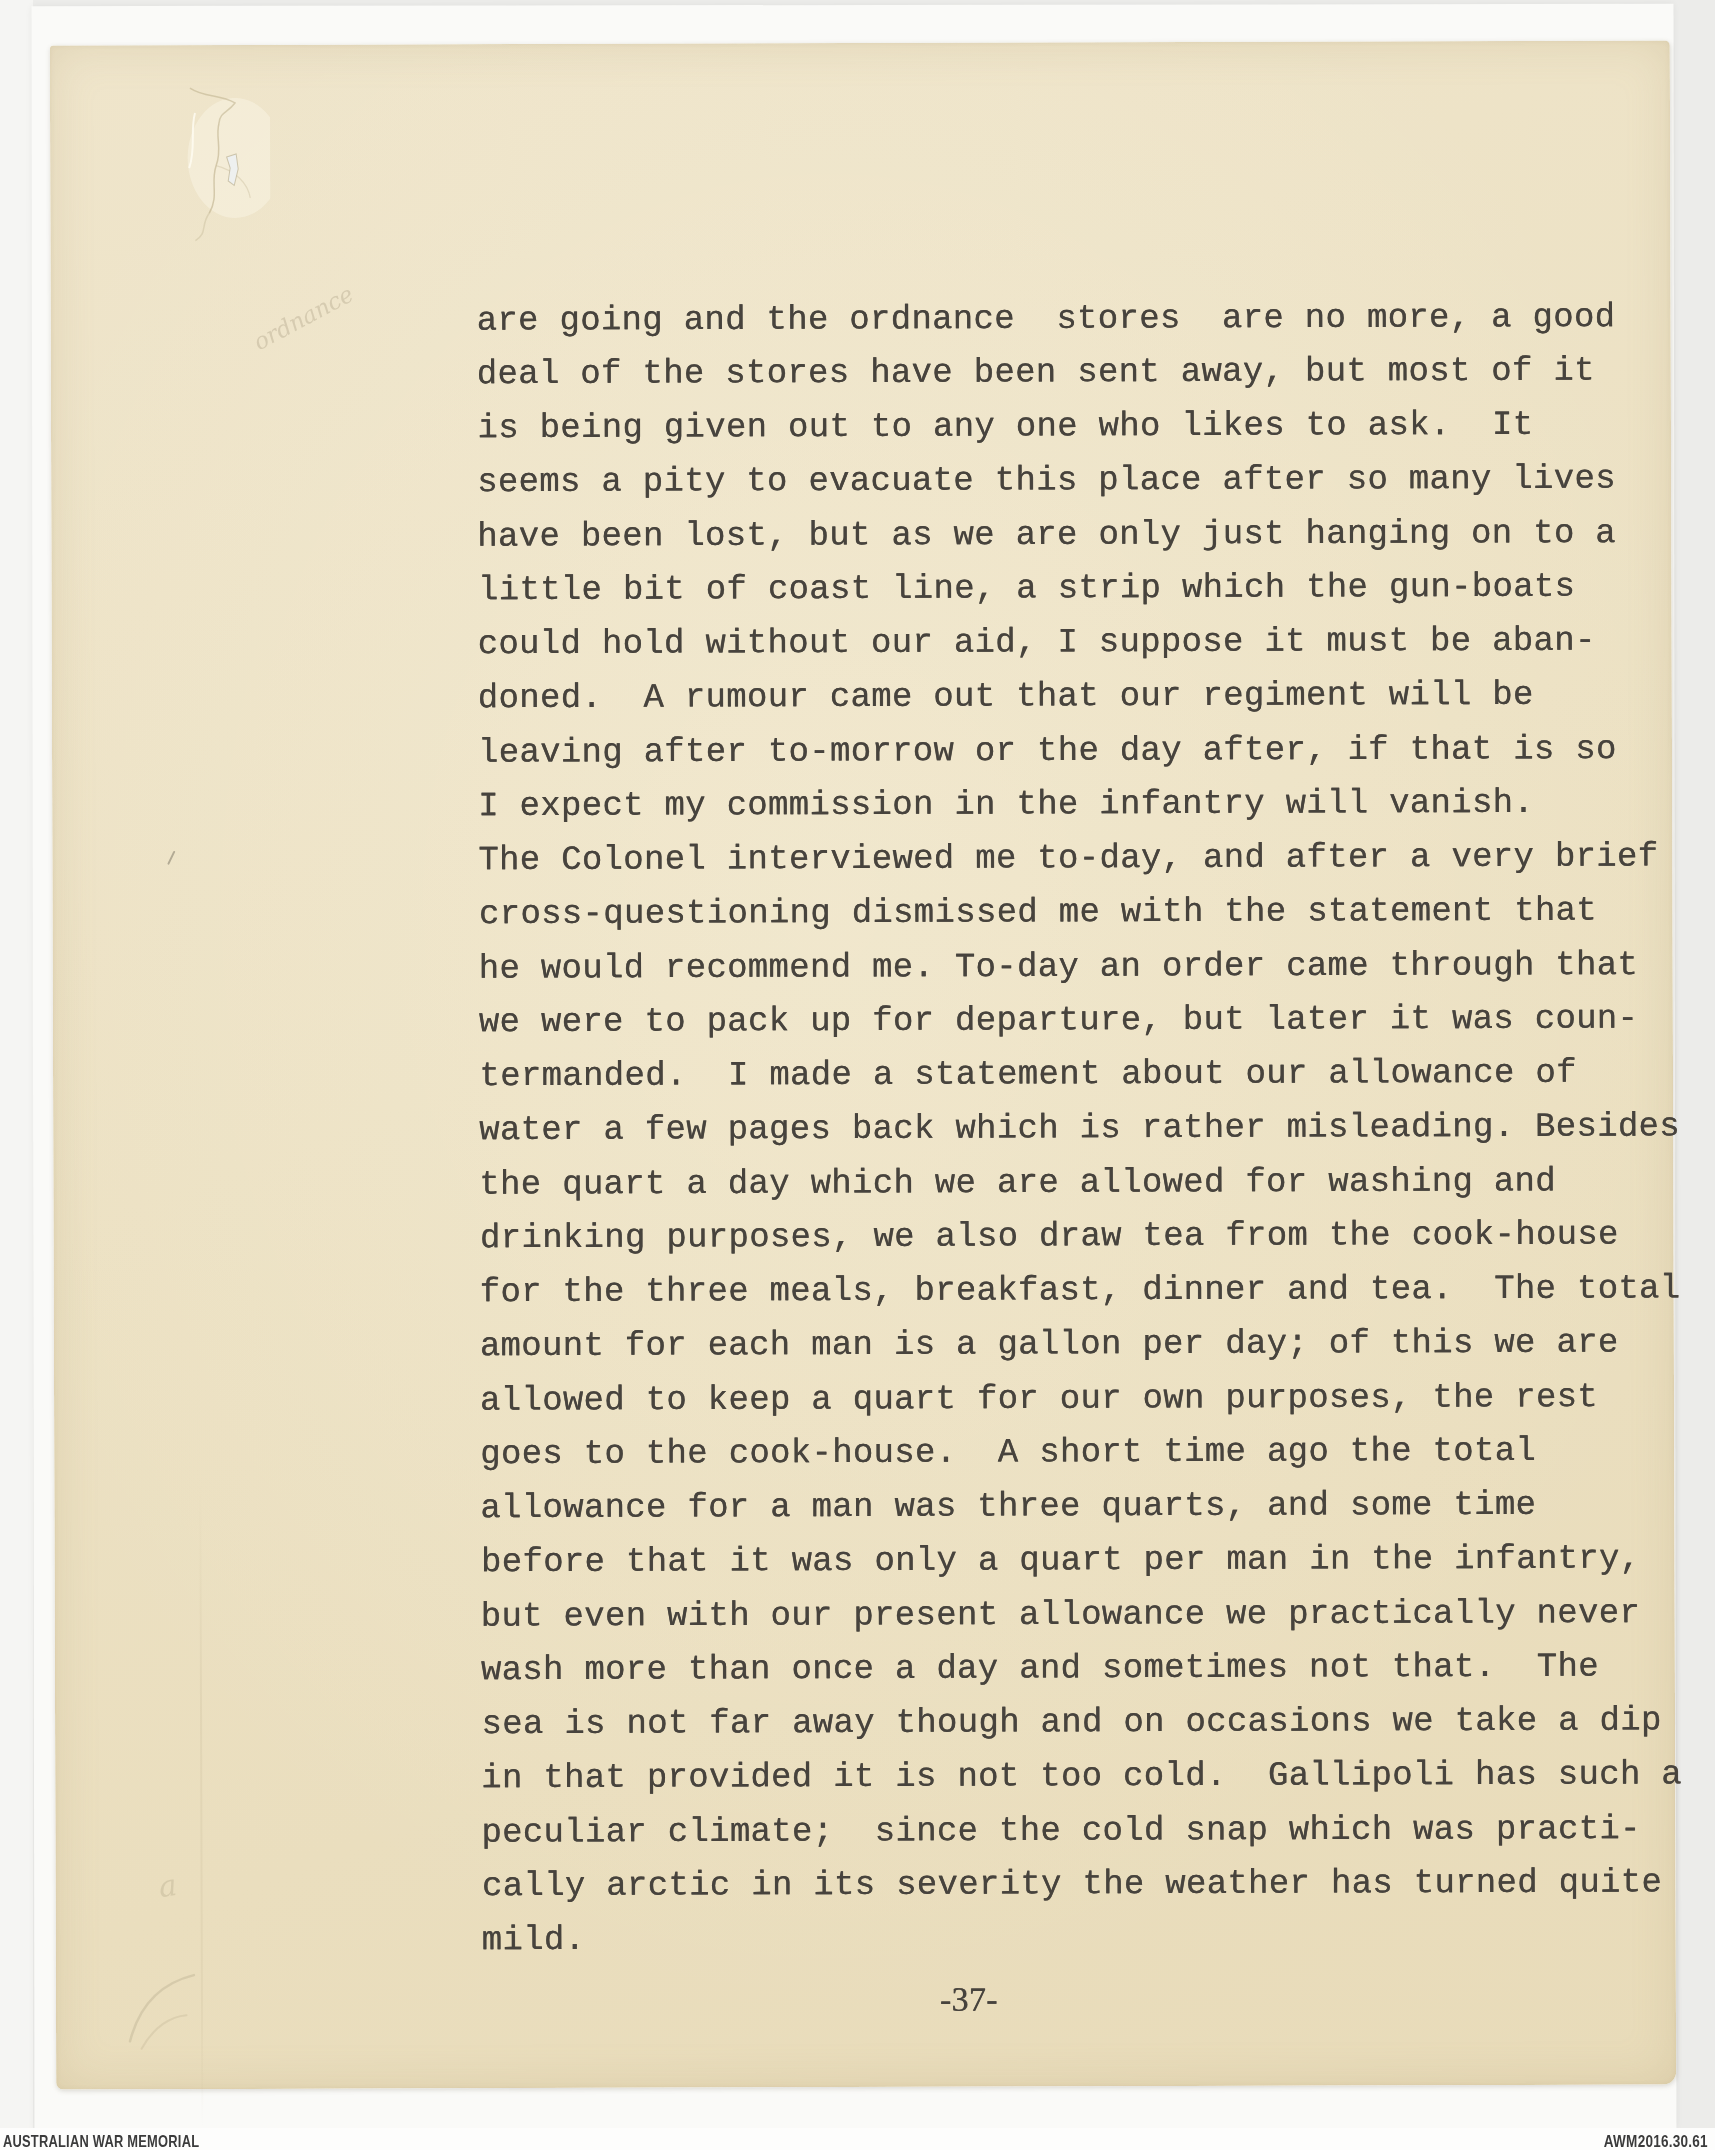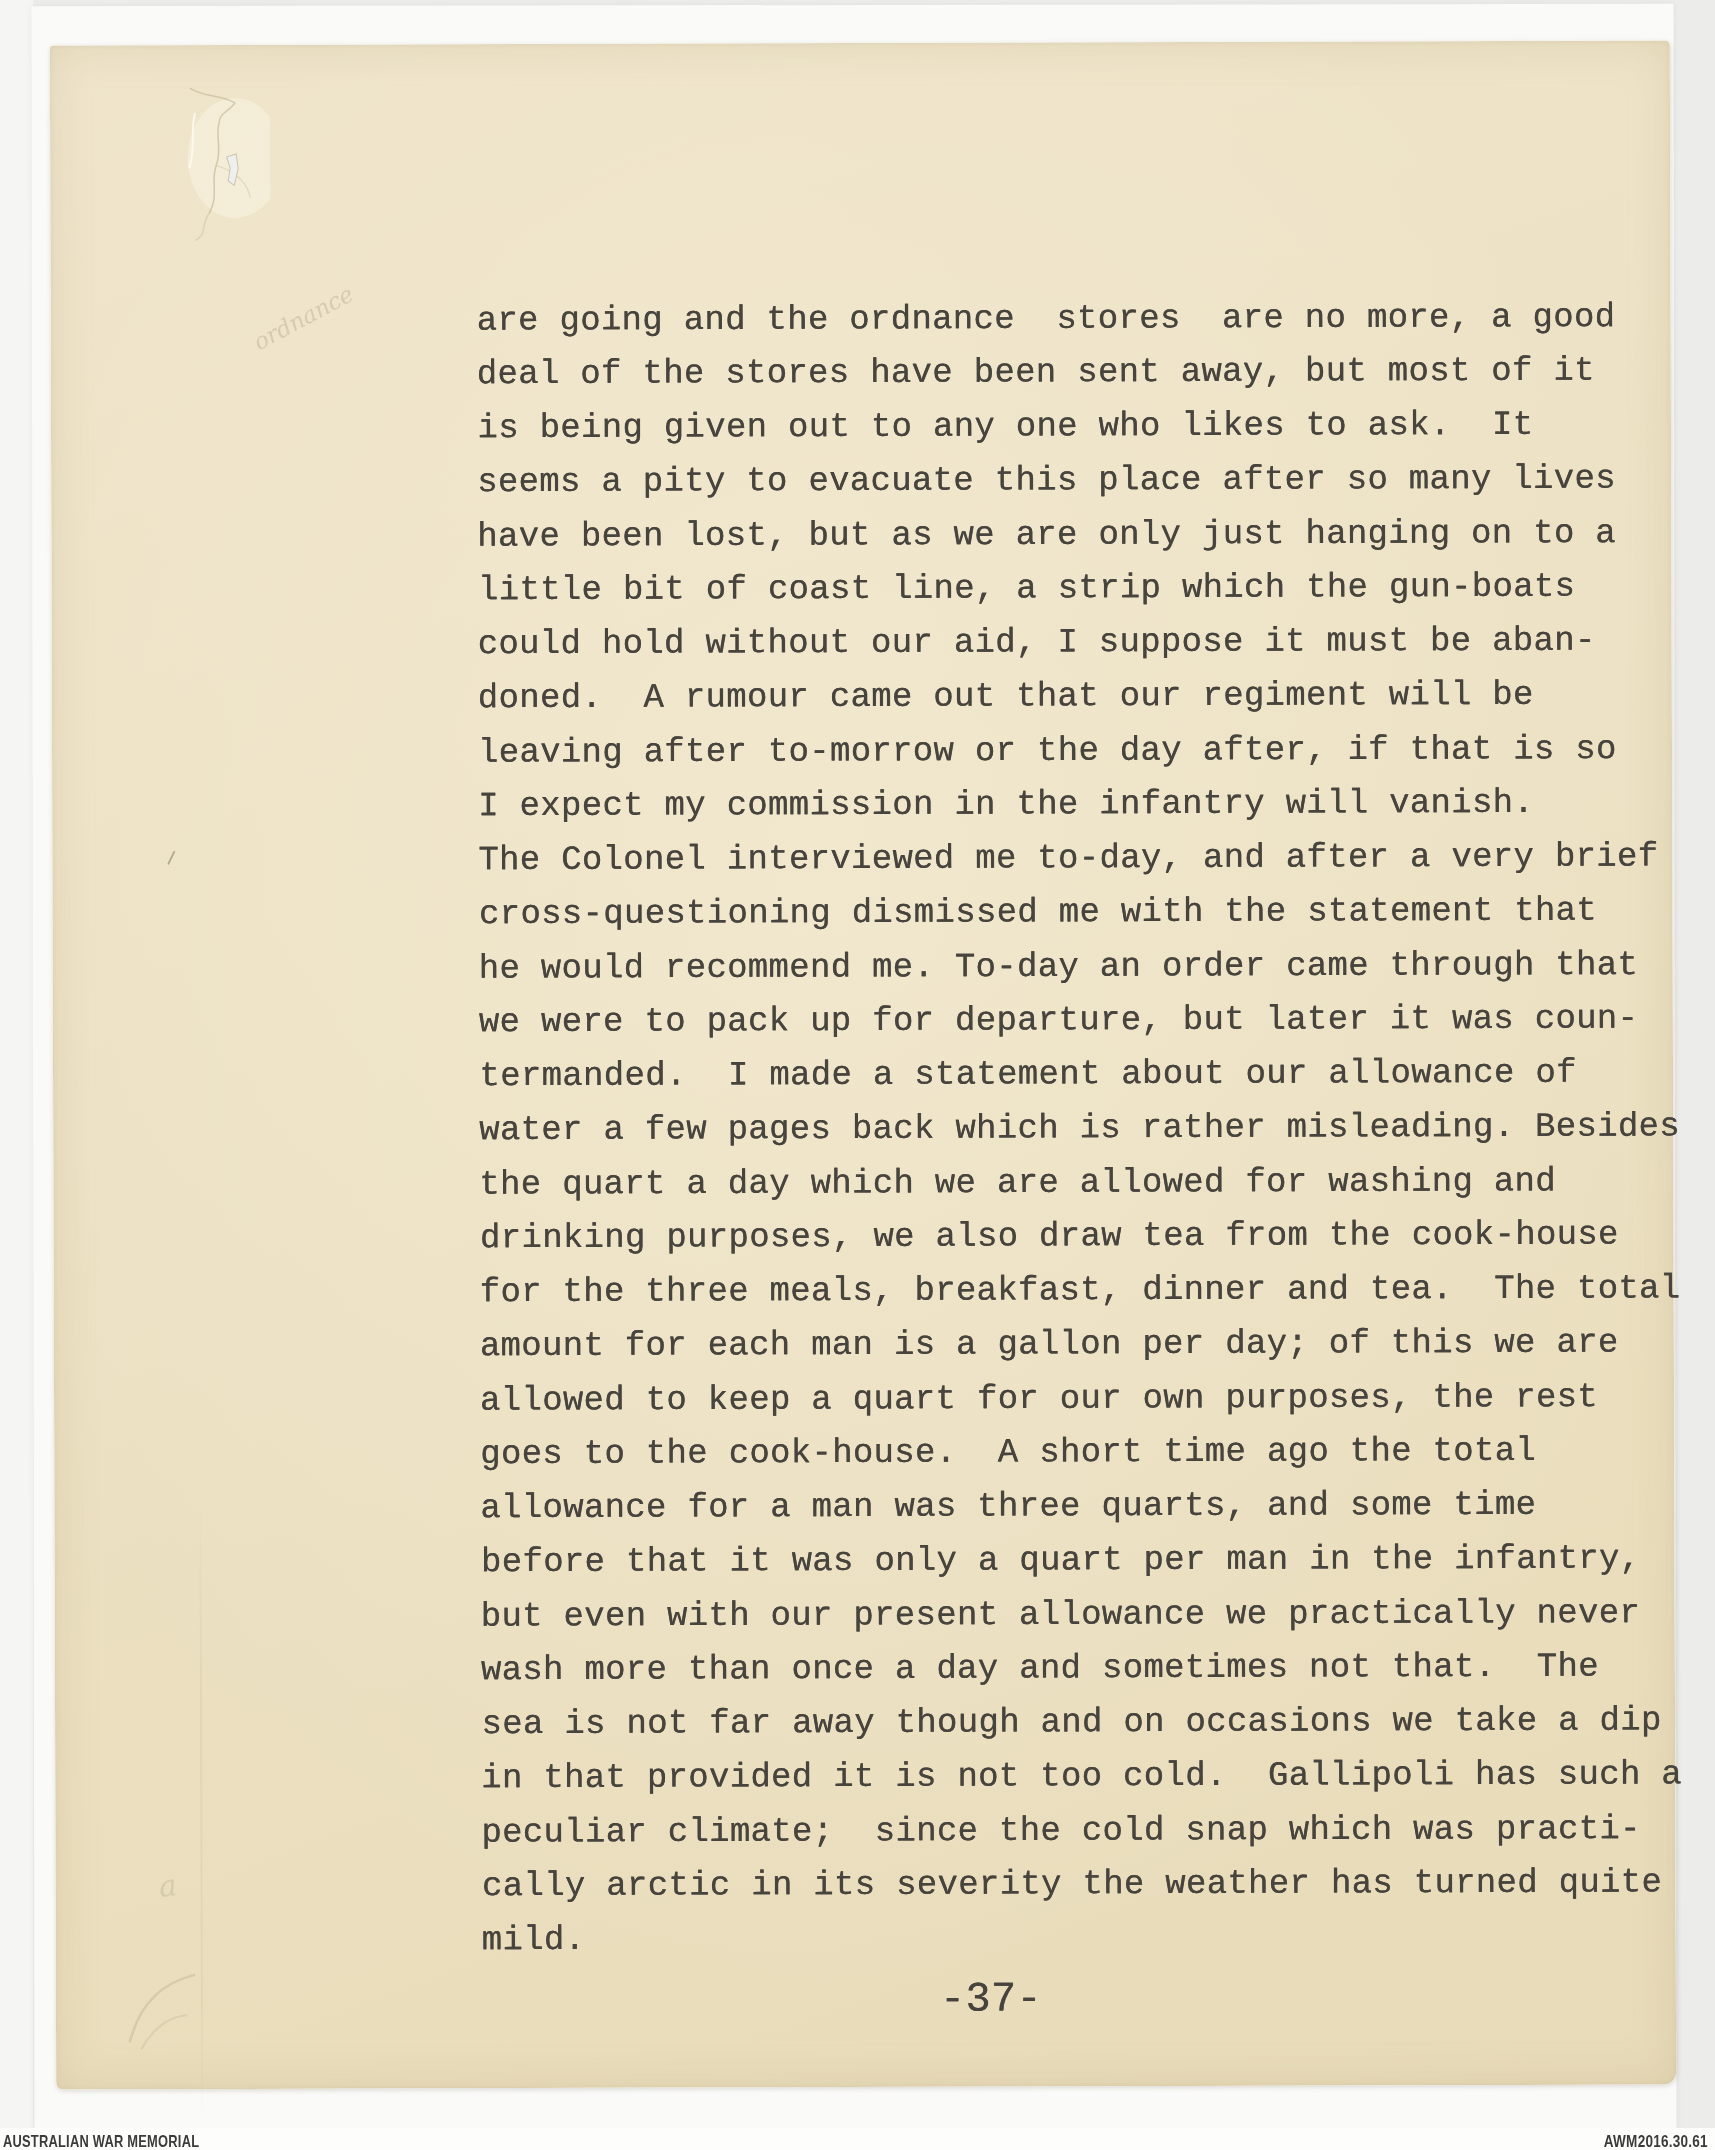--- a/index.html
+++ b/index.html
@@ -55,22 +55,22 @@
     letter-spacing: 0.3px;
     color: #47433d;
     text-shadow: 0.2px 0 0.5px rgba(72,68,62,0.70), -0.2px 0 0.5px rgba(72,68,62,0.45);
   }
   .typed-line { white-space: pre; height: 54px; }
   .typed-line:nth-child(3n) { transform: translateX(0.5px); }
   .typed-line:nth-child(4n+1) { transform: translateY(0.5px); }
   .page-number {
     position: absolute;
     left: 884px; top: 1930px;
-    font-family: Liberation Mono, monospace;
-    font-size: 42px; line-height: 54px;
+    font-family: Liberation Serif, serif;
+    font-size: 34px; line-height: 54px;
     letter-spacing: 0.3px;
     color: #47433d;
     text-shadow: 0.3px 0 0.5px rgba(72,68,62,0.75), -0.2px 0 0.5px rgba(72,68,62,0.5);
   }
   
   .tear-svg { position: absolute; left: 110px; top: 38px; }
   
   .crease-line {
     position: absolute; left: 145px; top: 1437px;
     width: 1.5px; height: 646px;

